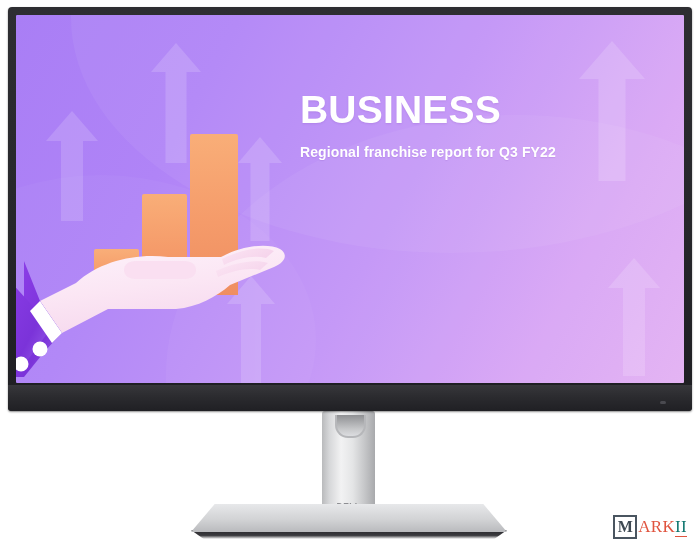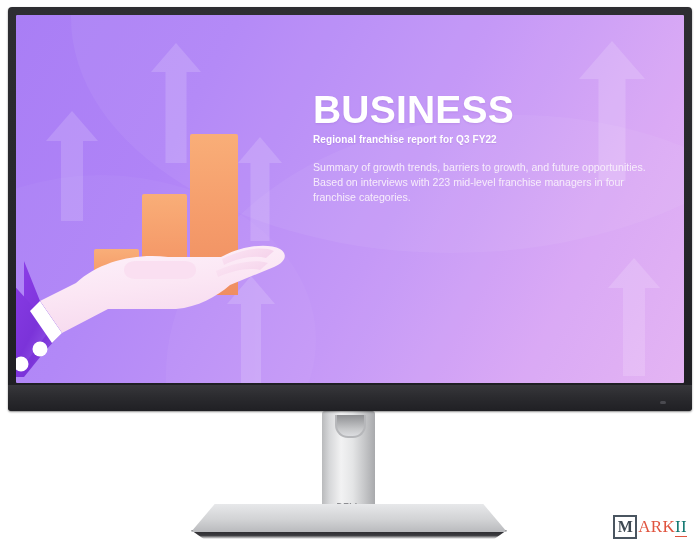--- a/index.html
+++ b/index.html
@@ -137,38 +137,38 @@
   }
   #bar-1 { left: 78px; bottom: 88px; width: 45px; height: 46px; }
   #bar-2 { left: 126px; bottom: 88px; width: 45px; height: 101px; }
   #bar-3 { left: 174px; bottom: 88px; width: 48px; height: 161px; }
 
   #hand-group { position: absolute; left: 0; top: 0; width: 300px; height: 368px; }
 
   
   #slide-text {
     position: absolute;
-    left: 297px;
+    left: 284px;
     top: 72px;
     width: 360px;
   }
   #slide-title {
     color: #ffffff;
     font-size: 39px;
     line-height: 45px;
     font-weight: bold;
     letter-spacing: 0.2px;
     margin: 0;
     text-shadow: 0 1px 2px rgba(120,60,170,.18);
   }
   #slide-subtitle {
     color: #ffffff;
-    font-size: 10px;
+    font-size: 14px;
     font-weight: bold;
-    margin: 2px 0 0 0;
+    margin: 12px 0 0 0;
     letter-spacing: 0.1px;
     text-shadow: 0 1px 1px rgba(120,60,170,.16);
   }
   #slide-body {
     color: #f7ecfb;
     font-size: 10.6px;
     line-height: 14.8px;
     font-weight: normal;
     margin: 15px 0 0 0;
     max-width: 346px;
@@ -379,21 +379,20 @@
             <circle cx="24" cy="334" r="7.5" fill="#ffffff"></circle>
             <circle cx="5" cy="349" r="7.5" fill="#ffffff"></circle>
           </svg>
         </div>
 
         <div id="slide-text">
           <h1 id="slide-title">
             <span>BUSINESS</span><br>
           </h1>
           <p id="slide-subtitle">Regional franchise report for Q3 FY22</p>
-          <p id="slide-body">Summary of growth trends, barriers to growth, and future opportunities. Based on interviews with 223 mid-level franchise managers in four franchise categories.</p>
         </div>
 
       </div>
     </div>
 
     <div id="monitor-chin">
       <div id="chin-power-led"></div>
     </div>
   </div>
 

